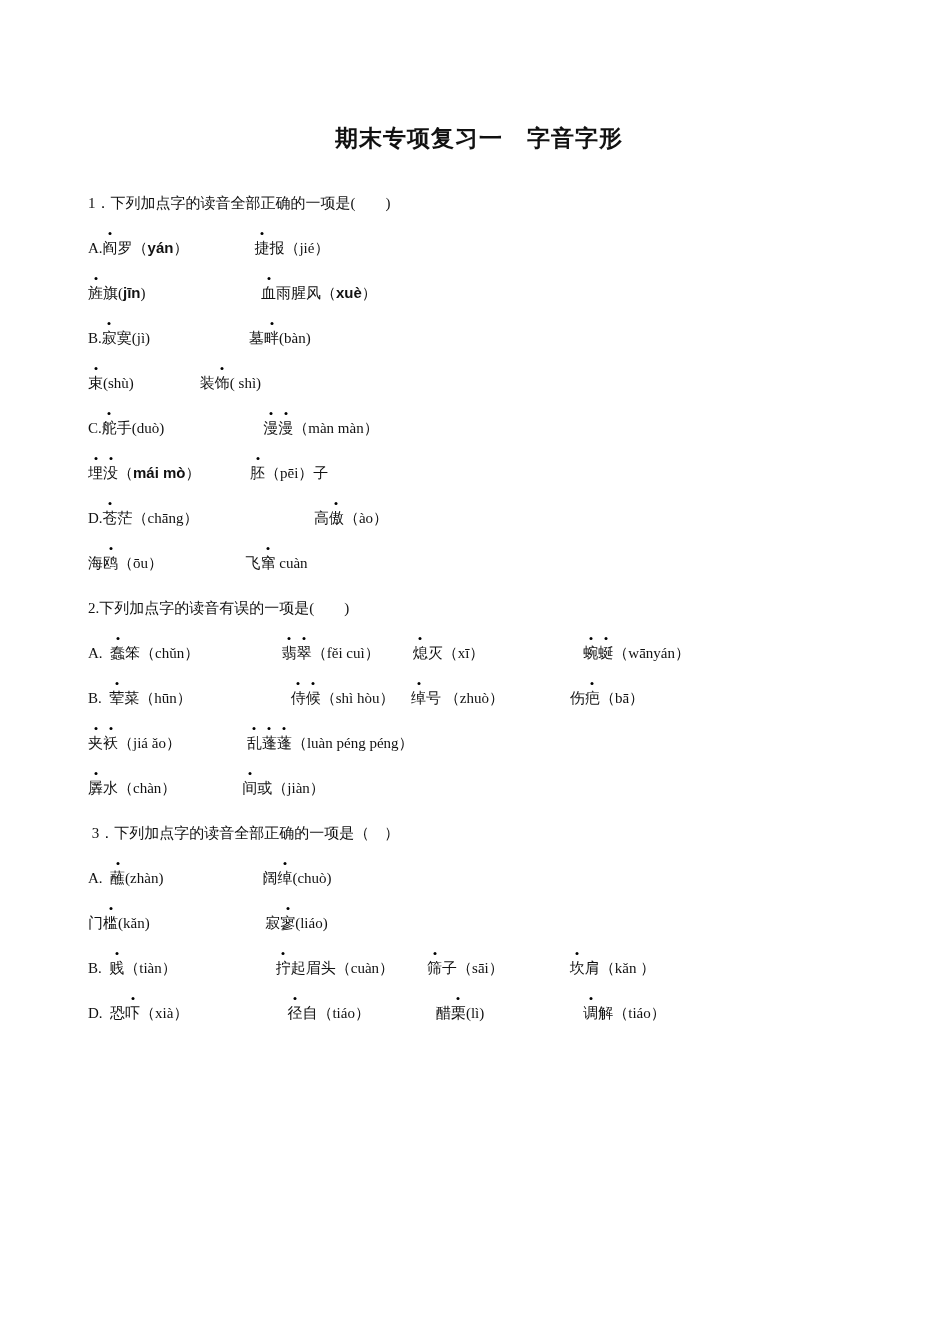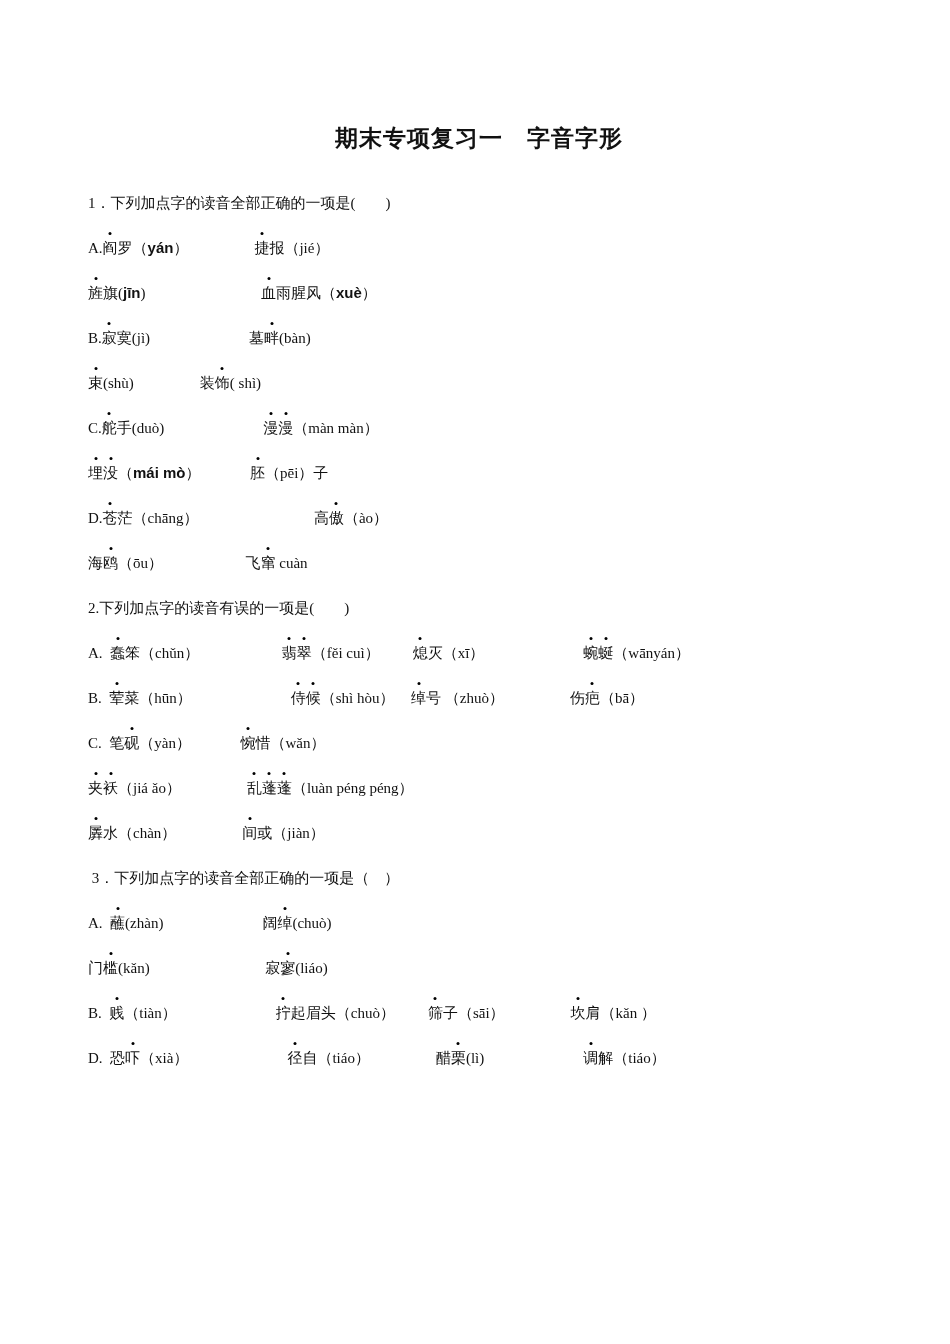--- a/index.html
+++ b/index.html
@@ -50,22 +50,21 @@
       <p class="line"><span class="dt">旌</span><span>旗(</span><span class="sans">jīn</span><span>)</span><span class="gap" style="width: 115.5px;"></span><span class="dt">血</span><span>雨腥风（</span><span class="sans">xuè</span><span>）</span></p>
       <p class="line"><span>B.</span><span class="dt">寂</span><span>寞(jì)</span><span class="gap" style="width: 99px;"></span><span>墓</span><span class="dt">畔</span><span>(bàn)</span></p>
       <p class="line"><span class="dt">束</span><span>(shù)</span><span class="gap" style="width: 66px;"></span><span>装</span><span class="dt">饰</span><span>( shì)</span></p>
       <p class="line"><span>C.</span><span class="dt">舵</span><span>手(duò)</span><span class="gap" style="width: 99px;"></span><span class="dt">漫</span><span class="dt">漫</span><span>（màn màn）</span></p>
       <p class="line"><span class="dt">埋</span><span class="dt">没</span><span>（</span><span class="sans">mái mò</span><span>）</span><span class="gap" style="width: 49.5px;"></span><span class="dt">胚</span><span>（pēi）子</span></p>
       <p class="line"><span>D.</span><span class="dt">苍</span><span>茫（chāng）</span><span class="gap" style="width: 115.5px;"></span><span>高</span><span class="dt">傲</span><span>（ào）</span></p>
       <p class="line"><span>海</span><span class="dt">鸥</span><span>（ōu）</span><span class="gap" style="width: 82.5px;"></span><span>飞</span><span class="dt">窜</span><span> cuàn</span></p>
       <p class="line">2.下列加点字的读音有误的一项是(　　)</p>
       <p class="line"><span>A.  </span><span class="dt">蠢</span><span>笨（chǔn）</span><span class="gap" style="width: 82.5px;"></span><span class="dt">翡</span><span class="dt">翠</span><span>（fěi cuì）</span><span class="gap" style="width: 33px;"></span><span class="dt">熄</span><span>灭（xī）</span><span class="gap" style="width: 99px;"></span><span class="dt">蜿</span><span class="dt">蜒</span><span>（wānyán）</span></p>
       <p class="line"><span>B.  </span><span class="dt">荤</span><span>菜（hūn）</span><span class="gap" style="width: 99px;"></span><span class="dt">侍</span><span class="dt">候</span><span>（shì hòu）</span><span class="gap" style="width: 16.5px;"></span><span class="dt">绰</span><span>号 （zhuò）</span><span class="gap" style="width: 66px;"></span><span>伤</span><span class="dt">疤</span><span>（bā）</span></p>
-      <p class="line"><span>C.  </span><span>笔</span><span class="dt">砚</span><span>（yàn）</span><span class="gap" style="width: 49.5px;"></span><span class="dt">惋</span><span>惜（wǎn）</span></p>
       <p class="line"><span class="dt">夹</span><span class="dt">袄</span><span>（jiá ǎo）</span><span class="gap" style="width: 66px;"></span><span class="dt">乱</span><span class="dt">蓬</span><span class="dt">蓬</span><span>（luàn péng péng）</span></p>
       <p class="line"><span class="dt">羼</span><span>水（chàn）</span><span class="gap" style="width: 66px;"></span><span class="dt">间</span><span>或（jiàn）</span></p>
       <p class="line"> 3．下列加点字的读音全部正确的一项是（　）</p>
       <p class="line"><span>A.  </span><span class="dt">蘸</span><span>(zhàn)</span><span class="gap" style="width: 99px;"></span><span>阔</span><span class="dt">绰</span><span>(chuò)</span></p>
       <p class="line"><span>门</span><span class="dt">槛</span><span>(kǎn)</span><span class="gap" style="width: 115.5px;"></span><span>寂</span><span class="dt">寥</span><span>(liáo)</span></p>
-      <p class="line"><span>B.  </span><span class="dt">贱</span><span>（tiàn）</span><span class="gap" style="width: 99px;"></span><span class="dt">拧</span><span>起眉头（chuò）</span><span class="gap" style="width: 33px;"></span><span class="dt">筛</span><span>子（sāi）</span><span class="gap" style="width: 66px;"></span><span class="dt">坎</span><span>肩（kǎn ）</span></p>
+      <p class="line"><span>B.  </span><span class="dt">贱</span><span>（tiàn）</span><span class="gap" style="width: 99px;"></span><span class="dt">拧</span><span>起眉头（cuàn）</span><span class="gap" style="width: 33px;"></span><span class="dt">筛</span><span>子（sāi）</span><span class="gap" style="width: 66px;"></span><span class="dt">坎</span><span>肩（kǎn ）</span></p>
       <p class="line"><span>D.  </span><span>恐</span><span class="dt">吓</span><span>（xià）</span><span class="gap" style="width: 99px;"></span><span class="dt">径</span><span>自（tiáo）</span><span class="gap" style="width: 66px;"></span><span>醋</span><span class="dt">栗</span><span>(lì)</span><span class="gap" style="width: 99px;"></span><span class="dt">调</span><span>解（tiáo）</span></p>
     </div>
 </div>
 
 </body></html>

